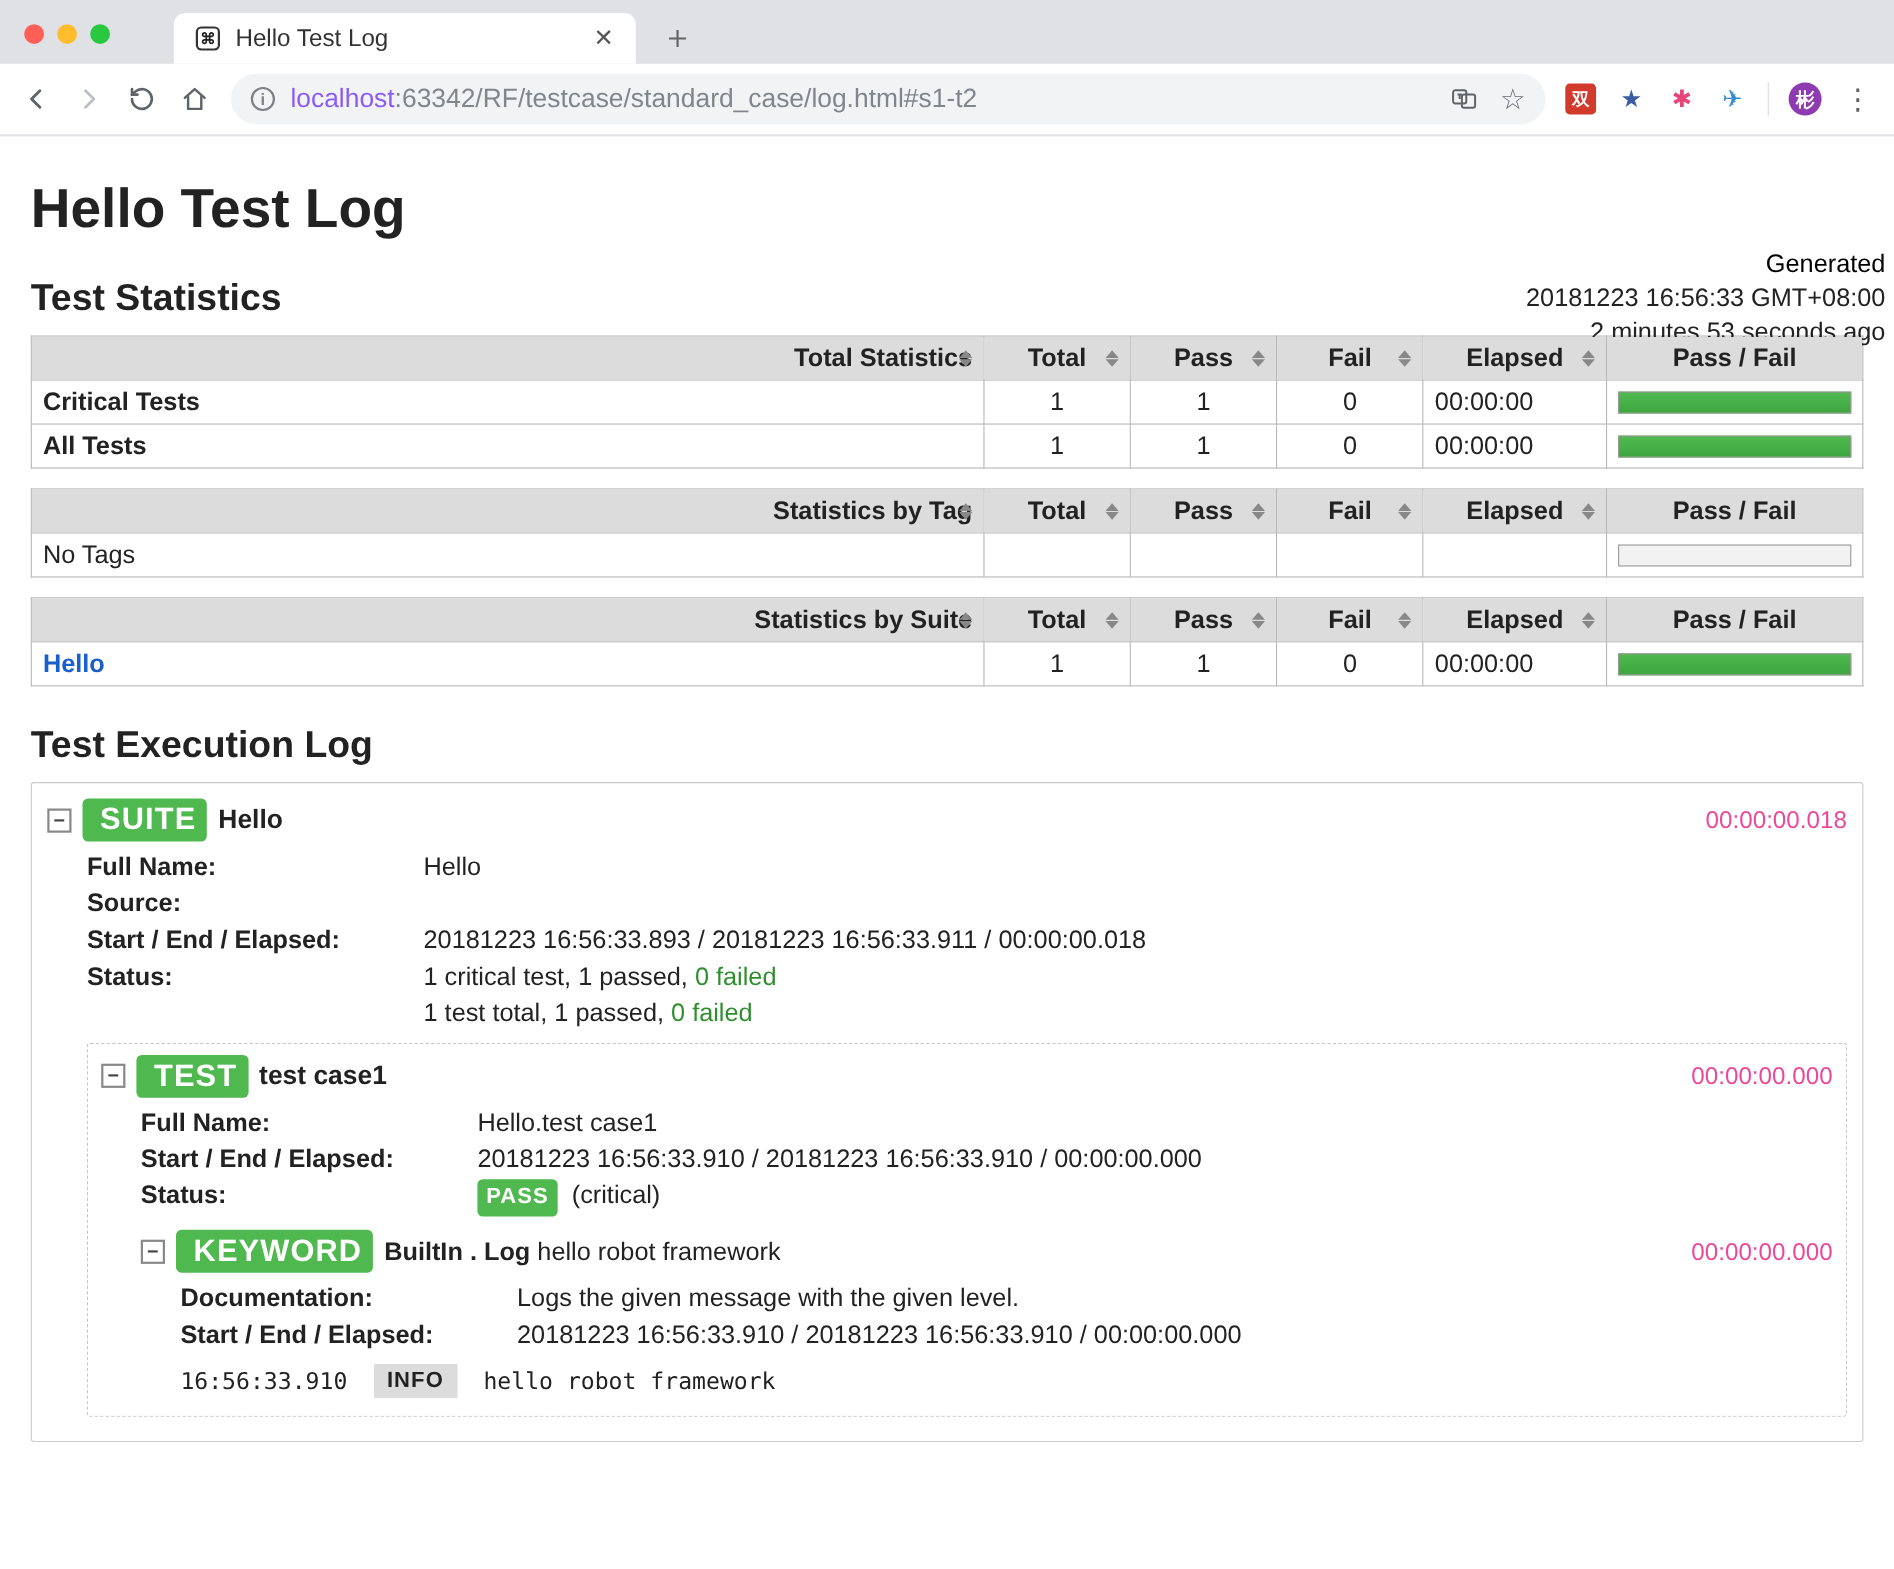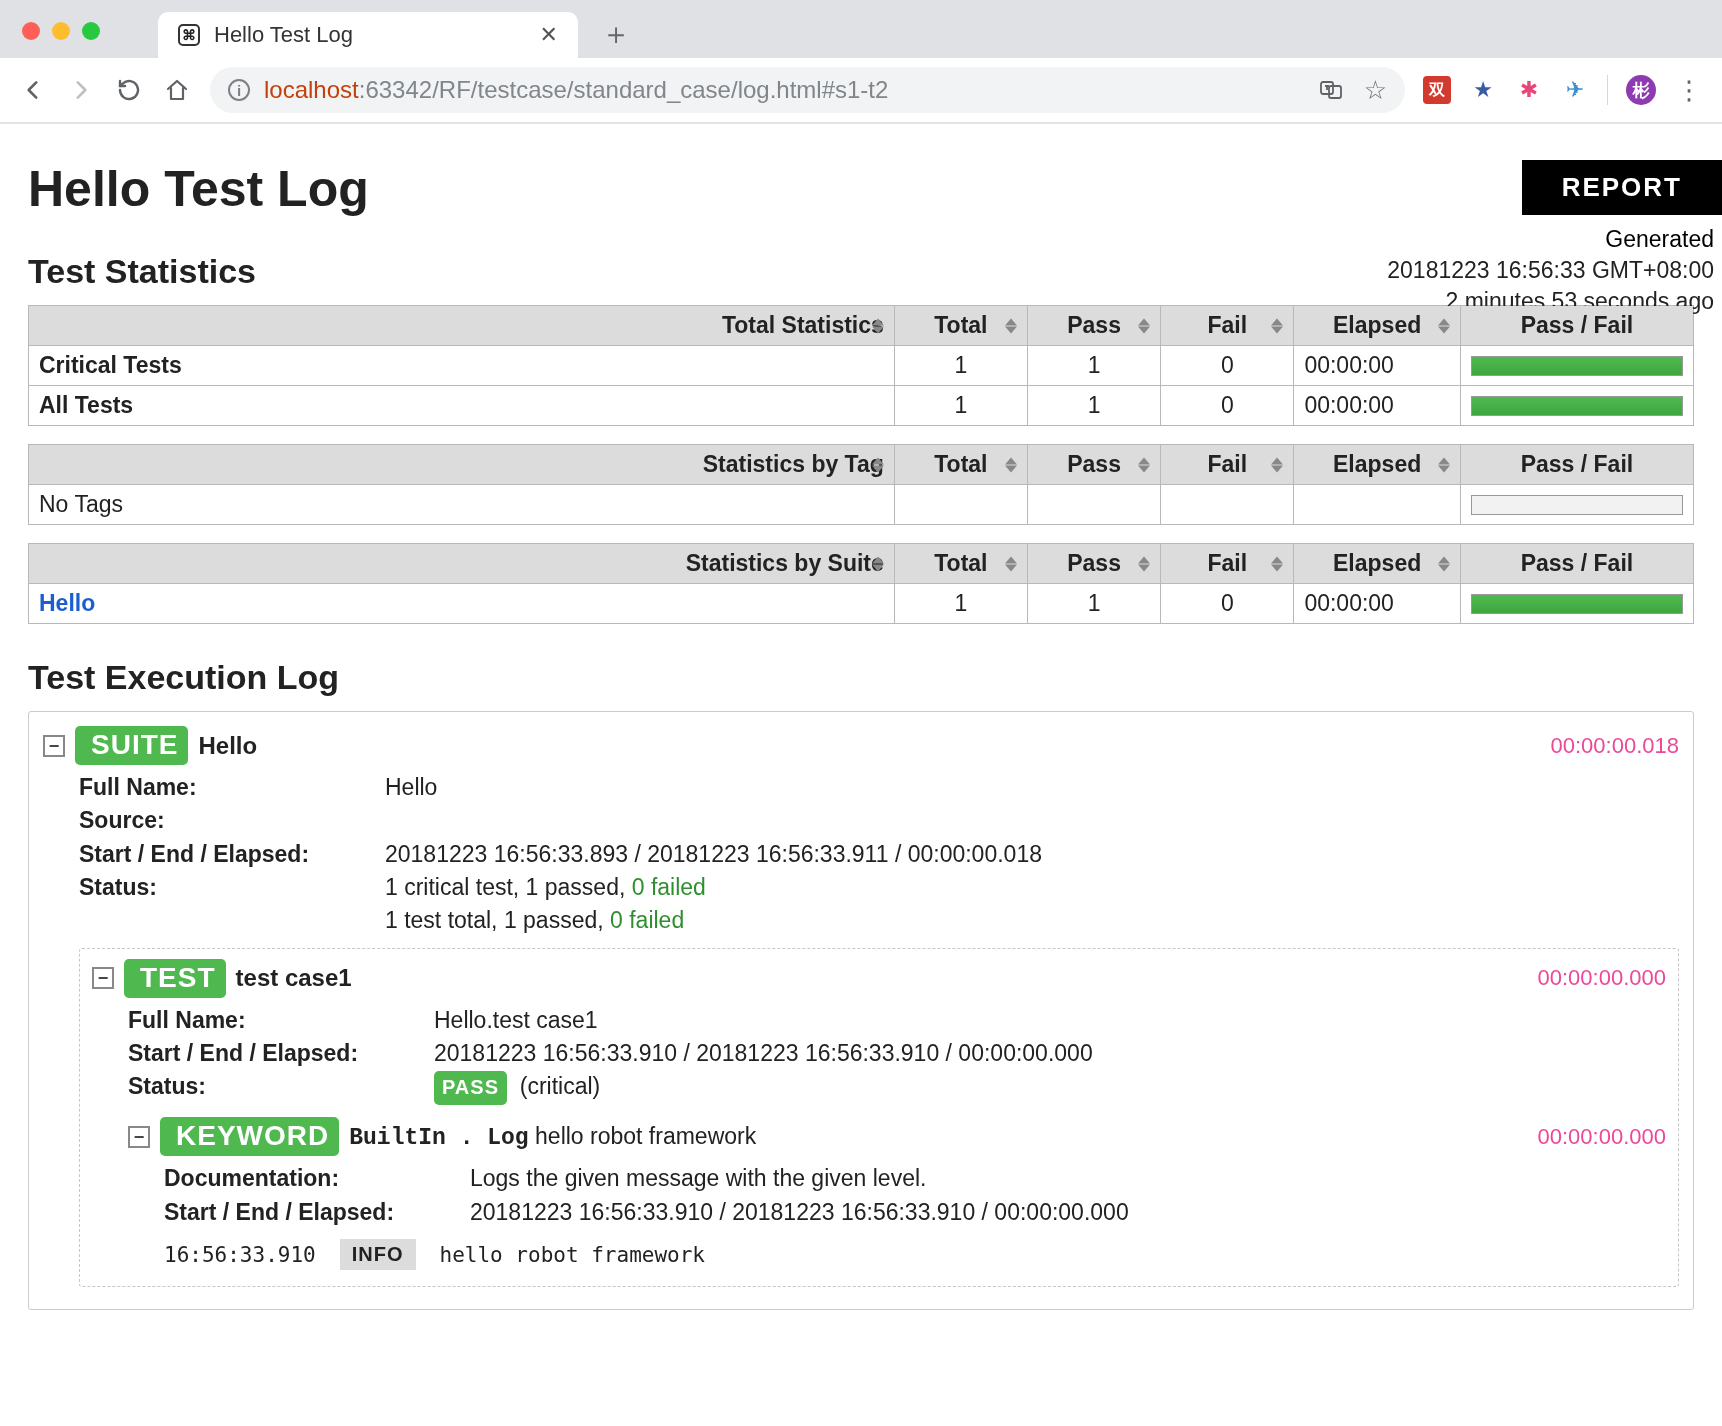--- a/index.html
+++ b/index.html
@@ -36,21 +36,21 @@
   .tab .tabtitle{font-size:22px;color:#333;}
   .tab .tabclose{margin-left:auto;font-size:22px;color:#555;}
   .newtab{width:40px;height:40px;display:flex;align-items:center;justify-content:center;margin-left:18px;margin-bottom:4px;}
   .newtab span{font-size:30px;color:#666;}
 
   .toolbar{background:#fff;height:64px;display:flex;align-items:center;padding:0 18px;gap:18px;}
   .tb-icon{width:30px;height:30px;display:flex;align-items:center;justify-content:center;color:#5f6368;font-size:26px;}
   .tb-icon.disabled{color:#bdc0c4;}
   .addressbar{flex:1;height:46px;background:var(--chrome-light);border-radius:24px;display:flex;align-items:center;padding:0 18px;gap:14px;color:#222;font-size:24px;}
   .addressbar .info-icon{width:22px;height:22px;border:2px solid #7d8085;border-radius:50%;display:flex;align-items:center;justify-content:center;font-size:15px;font-weight:700;color:#7d8085;}
-  .addressbar .url-host{color:#c2410c;}
+  .addressbar .url-host{color:#8b5cf6;}
   .addressbar .url-port{color:#80868b;}
   .addressbar .url-path{color:#80868b;}
   .addr-actions{margin-left:auto;display:flex;align-items:center;gap:18px;}
   .star{font-size:26px;color:#6b6f76;}
   .ext{width:28px;height:28px;display:flex;align-items:center;justify-content:center;font-size:22px;}
   .avatar{width:30px;height:30px;border-radius:50%;background:#8e3ab0;color:#fff;display:flex;align-items:center;justify-content:center;font-size:17px;font-weight:700;}
 
   .content-divider{height:2px;background:#e1e3e6;}
 
   
@@ -87,21 +87,21 @@
   .badge.small{font-size:20px;padding:2px 8px 3px 8px;}
   .node-title{font-weight:800;}
   .elapsed-right{margin-left:auto;color:#ec4899;font-size:22px;}
   .meta{margin-left:36px;margin-top:6px;font-size:23px;}
   .meta-row{display:flex;gap:10px;align-items:baseline;line-height:1.45;}
   .meta-label{font-weight:800;min-width:296px;}
   .meta-value{}
   .green-txt{color:#2f8f2f;}
   .child-box{margin:10px 0 0 36px;border:1.5px dashed #c7c7c7;border-radius:3px;padding:10px 12px 12px 12px;}
   .kw-line{font-size:23px;}
-  .kw-line b{font-weight:900;font-family:Liberation Mono, monospace;}
+  .kw-line b{font-weight:900;}
   .log-line{display:flex;align-items:center;gap:24px;margin:10px 0 0 36px;font-family:var(--mono);font-size:21px;}
   .info-lbl{background:#dcdcdc;padding:4px 12px;font-family:"Helvetica Neue",Arial,sans-serif;font-weight:600;font-size:20px;letter-spacing:1px;}
   .mono{font-family:var(--mono);}
 </style>
 </head>
 <body>
 
 <div class="browser-chrome">
   <div class="titlebar">
     <div class="traffic-lights">
@@ -168,21 +168,20 @@
     <div class="ext" style="color:#3a8dd0;">✈</div>
     <div style="width:1px;height:30px;background:#d7d9dc;"></div>
     <div class="avatar">彬</div>
     <div class="tb-icon">⋮</div>
   </div>
 </div>
 <div class="content-divider"></div>
 
 <div class="page">
 
-  <div class="report-btn">REPORT</div>
   <div class="gen-meta">
     <div class="lbl">Generated</div>
     <div>20181223 16:56:33 GMT+08:00</div>
     <div>2 minutes 53 seconds ago</div>
   </div>
 
   <h1 class="page-title">Hello Test Log</h1>
 
   <h2 class="section">Test Statistics</h2>
 

